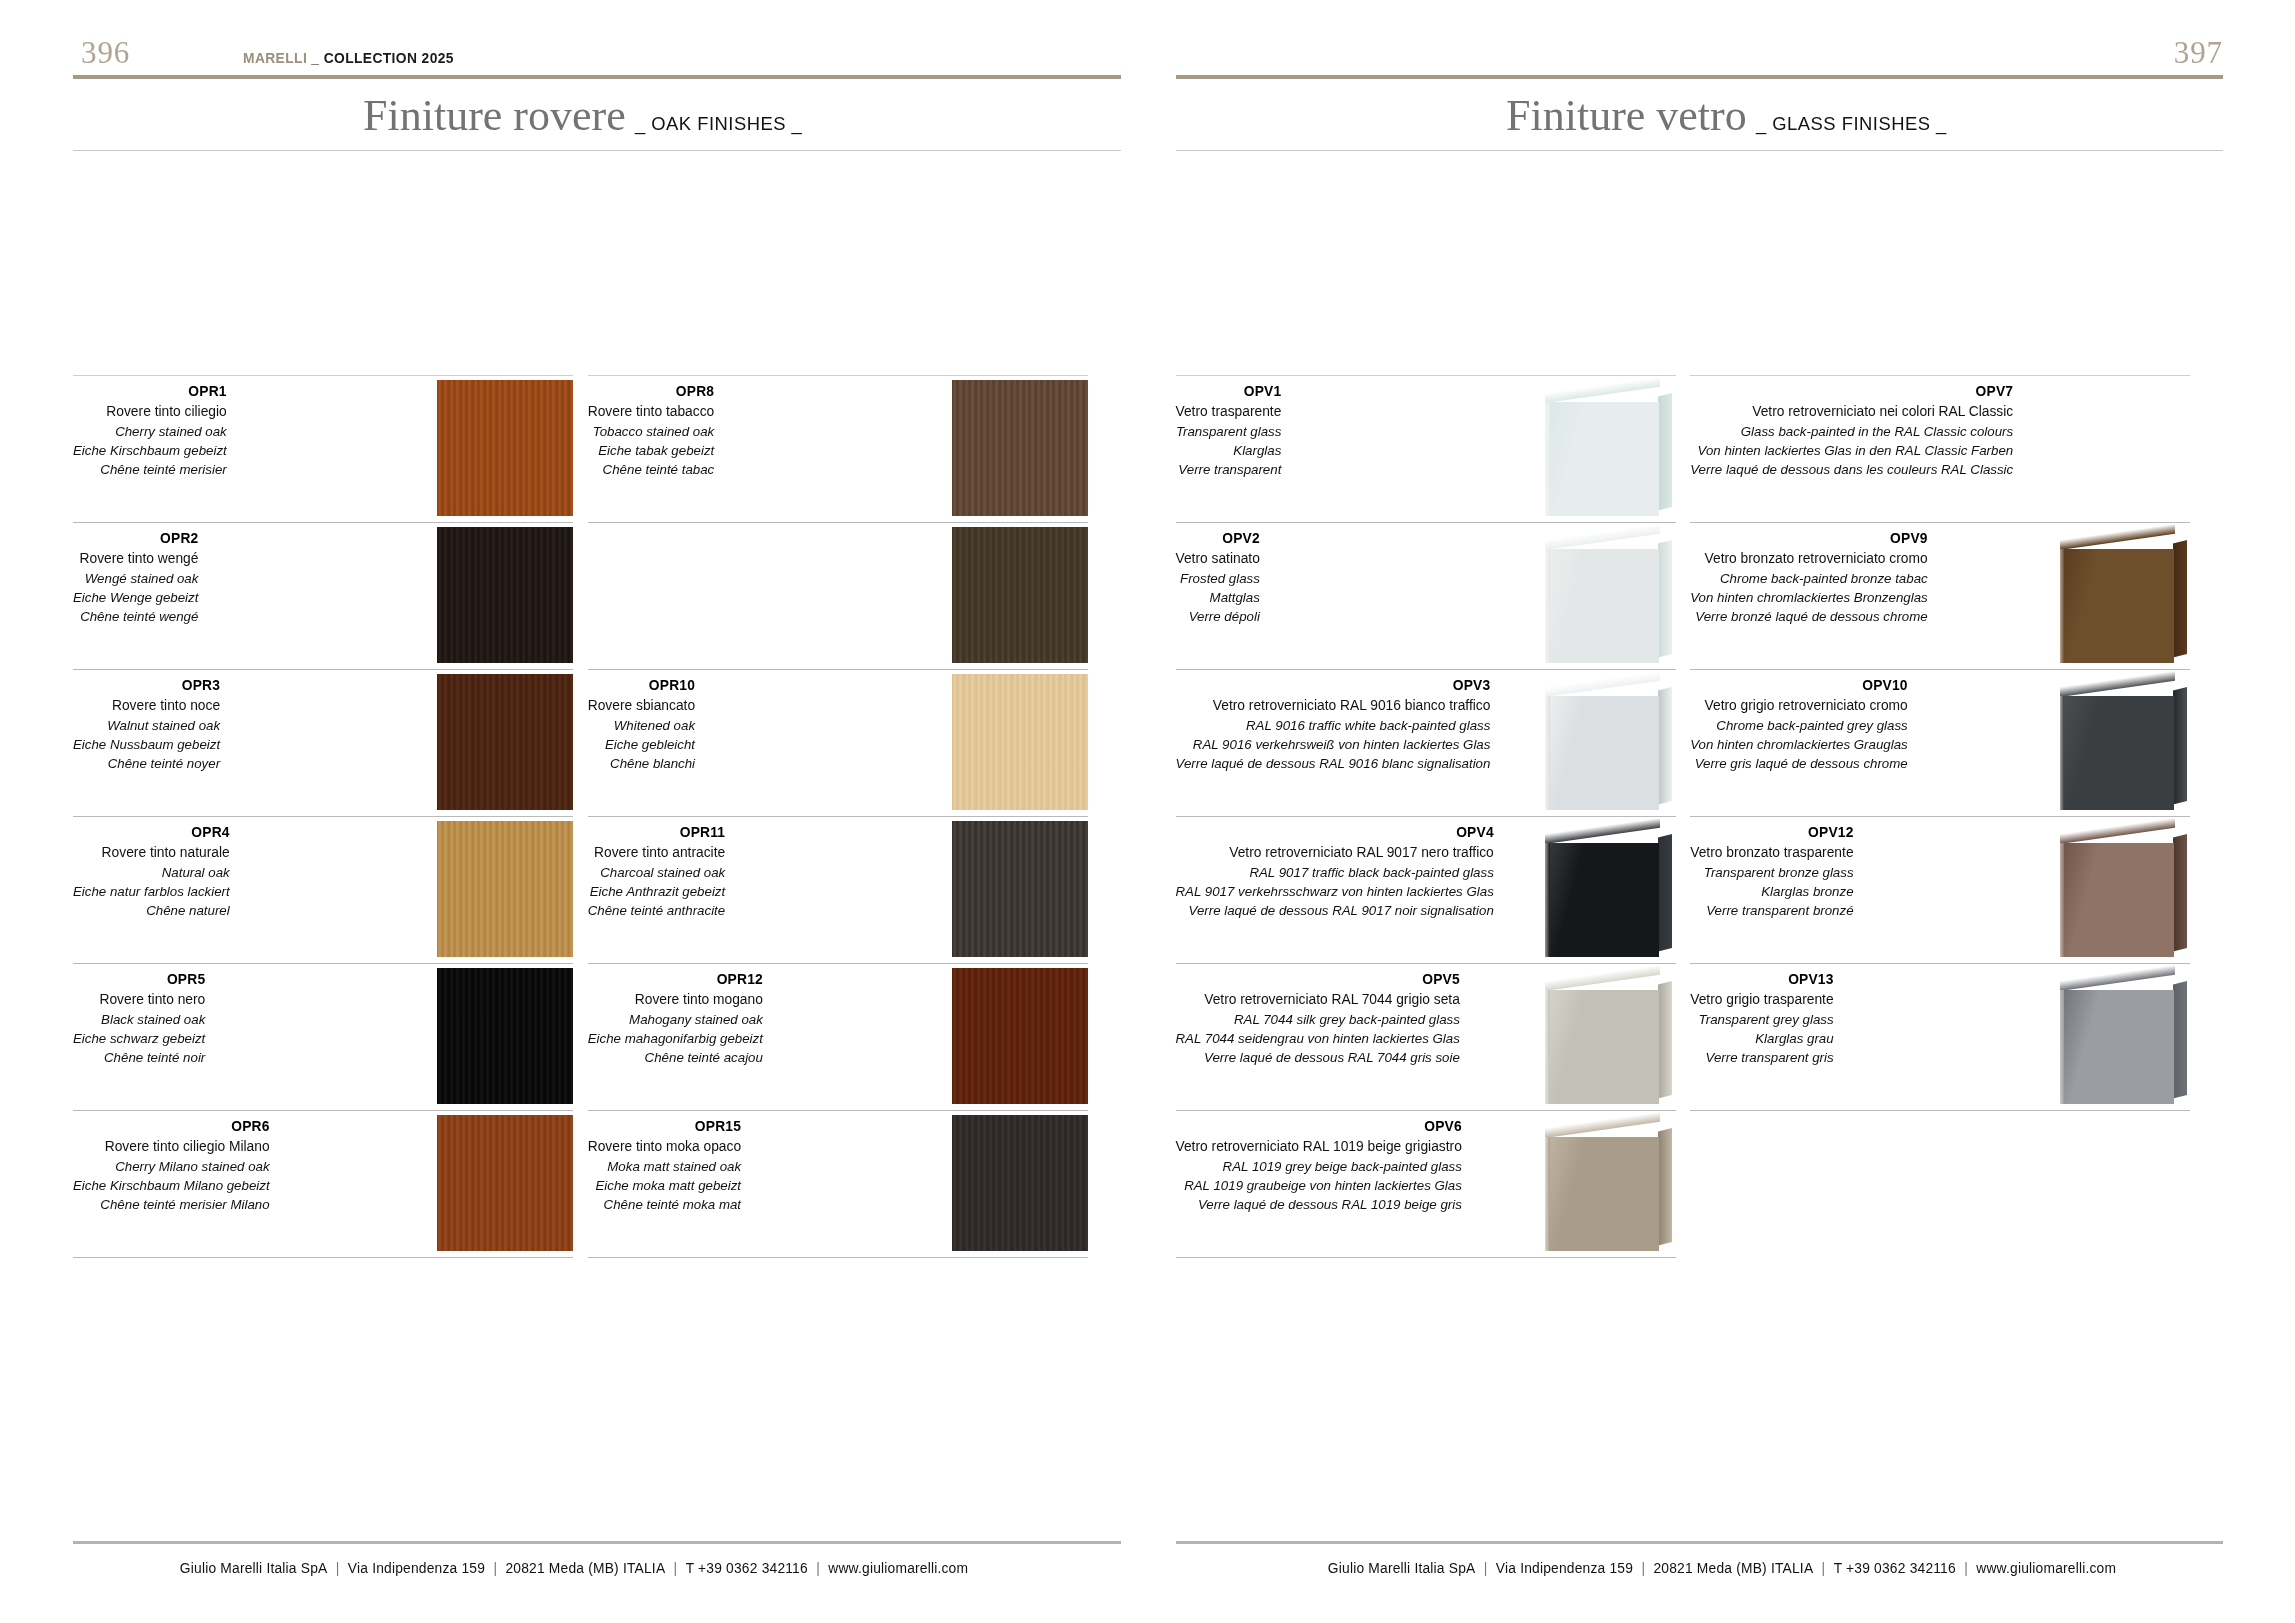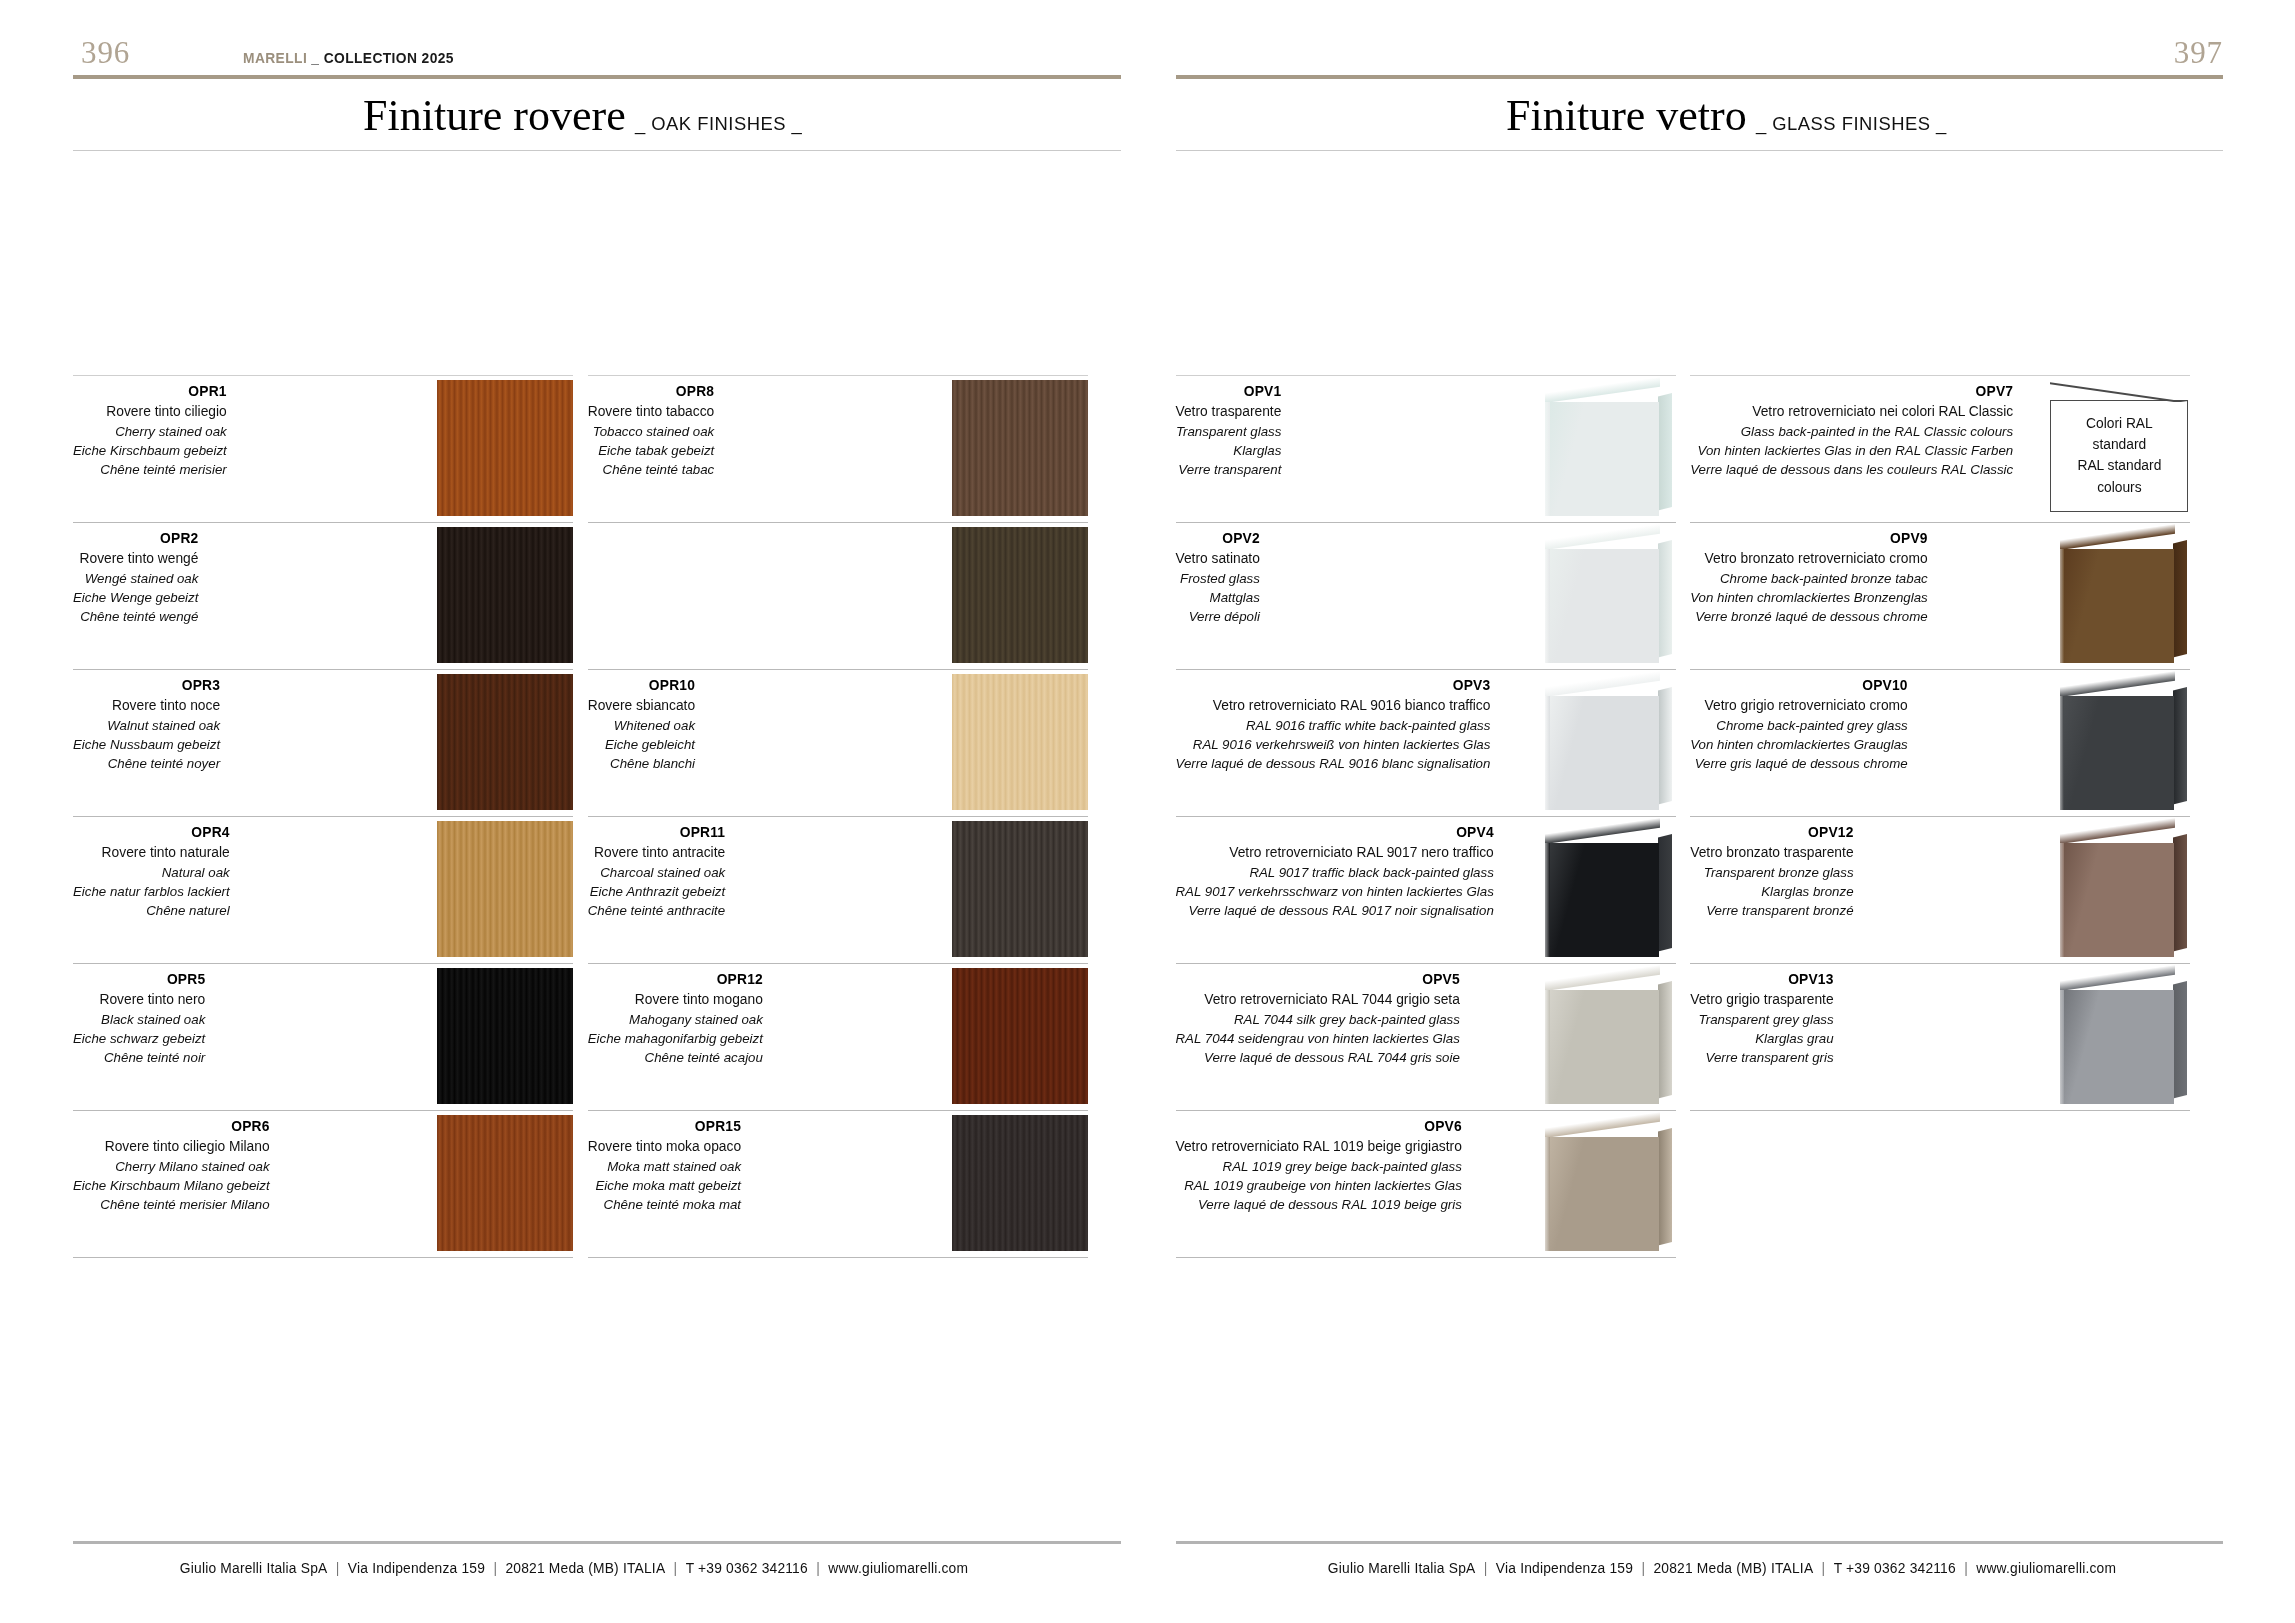--- a/index.html
+++ b/index.html
@@ -7,21 +7,21 @@
   .spread{width:2296px;height:1624px;display:flex;position:relative;}
   .page{width:1148px;height:1624px;position:relative;box-sizing:border-box;}
   .pgnum{font-family:"Liberation Serif",serif;font-size:31px;color:#b0a493;letter-spacing:0.9px;line-height:1;}
   .brandline{font-size:13.8px;letter-spacing:0.4px;white-space:nowrap;}
   .brandline .b1{font-weight:bold;color:#9b8f7d;}
   .brandline .b2{color:#1a1a1a;font-weight:bold;}
   .rule-gold{position:absolute;height:3.7px;background:#a69a87;}
 
   
   .sect{position:absolute;top:90px;display:flex;align-items:baseline;}
-  .sect .it{font-family:"Liberation Serif",serif;font-size:44px;color:#000000;line-height:1;}
+  .sect .it{font-family:"Liberation Serif",serif;font-size:44px;color:#737373;line-height:1;}
   .sect .en{font-size:18.4px;color:#111;letter-spacing:0.5px;margin-left:9.2px;font-weight:500;}
   .rule-thin{position:absolute;height:0.9px;background:#c9c9c9;}
 
   
   .grid{position:absolute;display:flex;}
   .col{width:500px;}
   .col + .col{margin-left:14.7px;}
   .cell{position:relative;height:147px;border-top:1.8px solid #b9b9b9;box-sizing:border-box;}
   .cell.first{border-top:0.9px solid #cfcfcf;}
   .cell-last-rule{height:0;border-top:1.8px solid #b9b9b9;}
@@ -350,32 +350,20 @@
         </div>
         <div class="col">
           <div class="cell first">
             <div class="txt">
               <div class="code">OPV7</div>
               <div class="l-it">Vetro retroverniciato nei colori RAL Classic</div>
               <div class="l-en">Glass back-painted in the RAL Classic colours</div>
               <div class="l-de">Von hinten lackiertes Glas in den RAL Classic Farben</div>
               <div class="l-fr">Verre laqué de dessous dans les couleurs RAL Classic</div>
             </div>
-            <div class="ralbox">
-              <div class="bdr"></div>
-              <div class="slant">
-                <i></i>
-              </div>
-              <div class="rtxt">
-                <div>Colori RAL</div>
-                <div>standard</div>
-                <div>RAL standard</div>
-                <div>colours</div>
-              </div>
-            </div>
           </div>
           <div class="cell">
             <div class="txt">
               <div class="code">OPV9</div>
               <div class="l-it">Vetro bronzato retroverniciato cromo</div>
               <div class="l-en">Chrome back-painted bronze tabac</div>
               <div class="l-de">Von hinten chromlackiertes Bronzenglas</div>
               <div class="l-fr">Verre bronzé laqué de dessous chrome</div>
             </div>
             <div class="glass-wrap">

